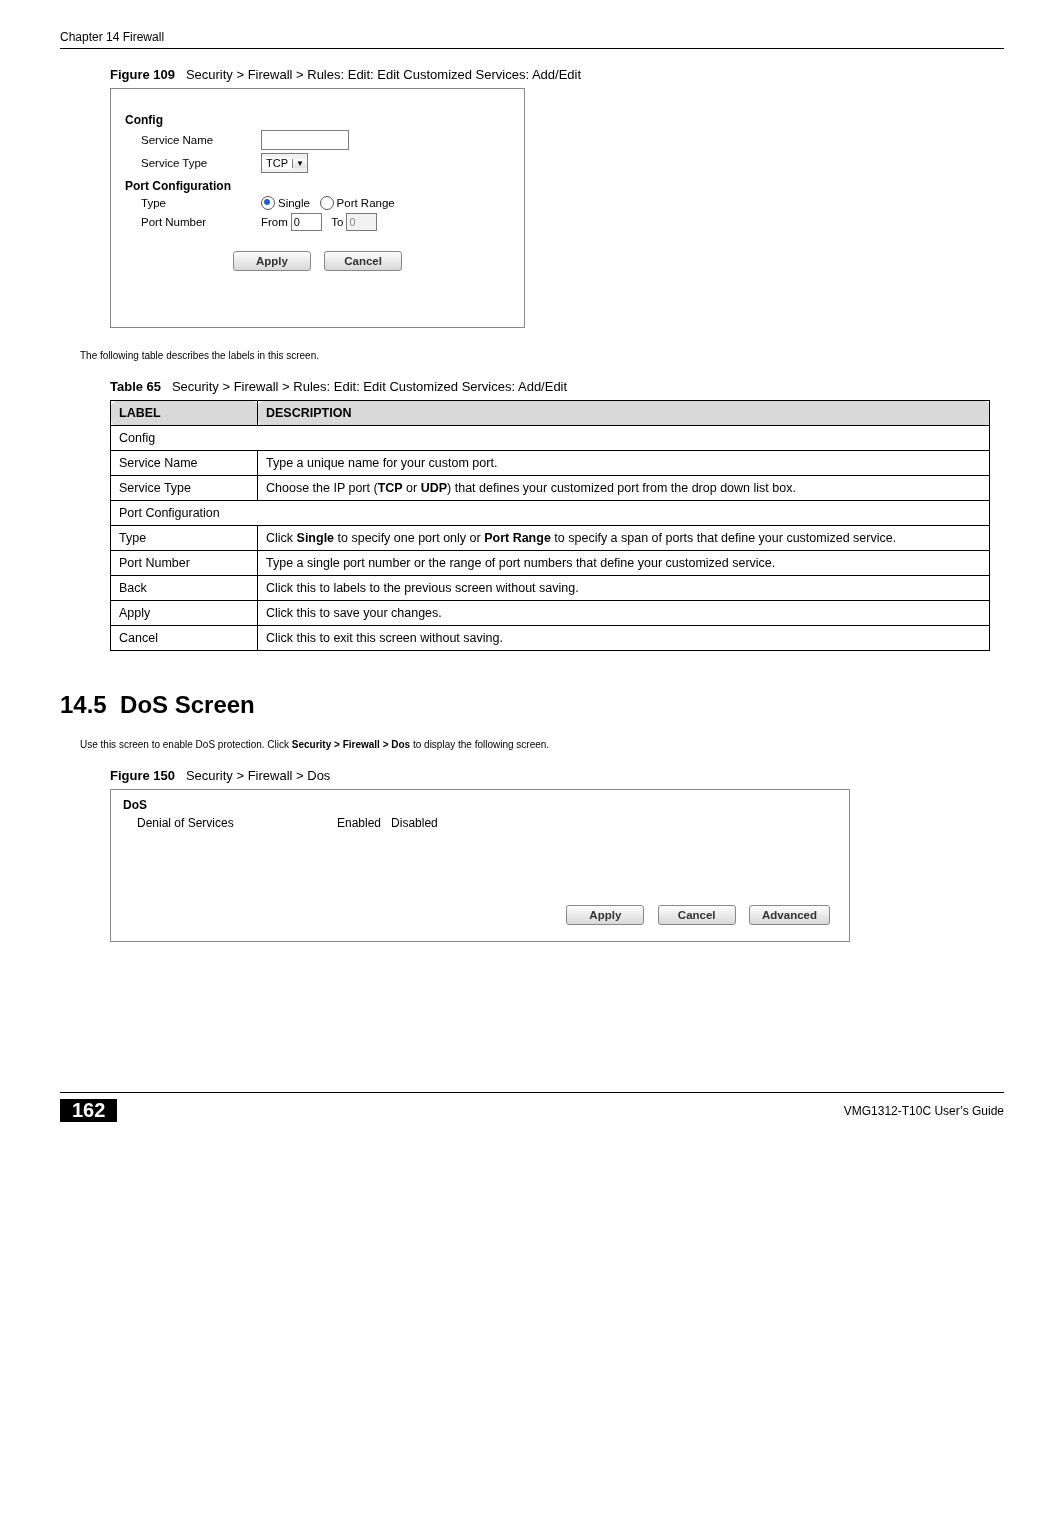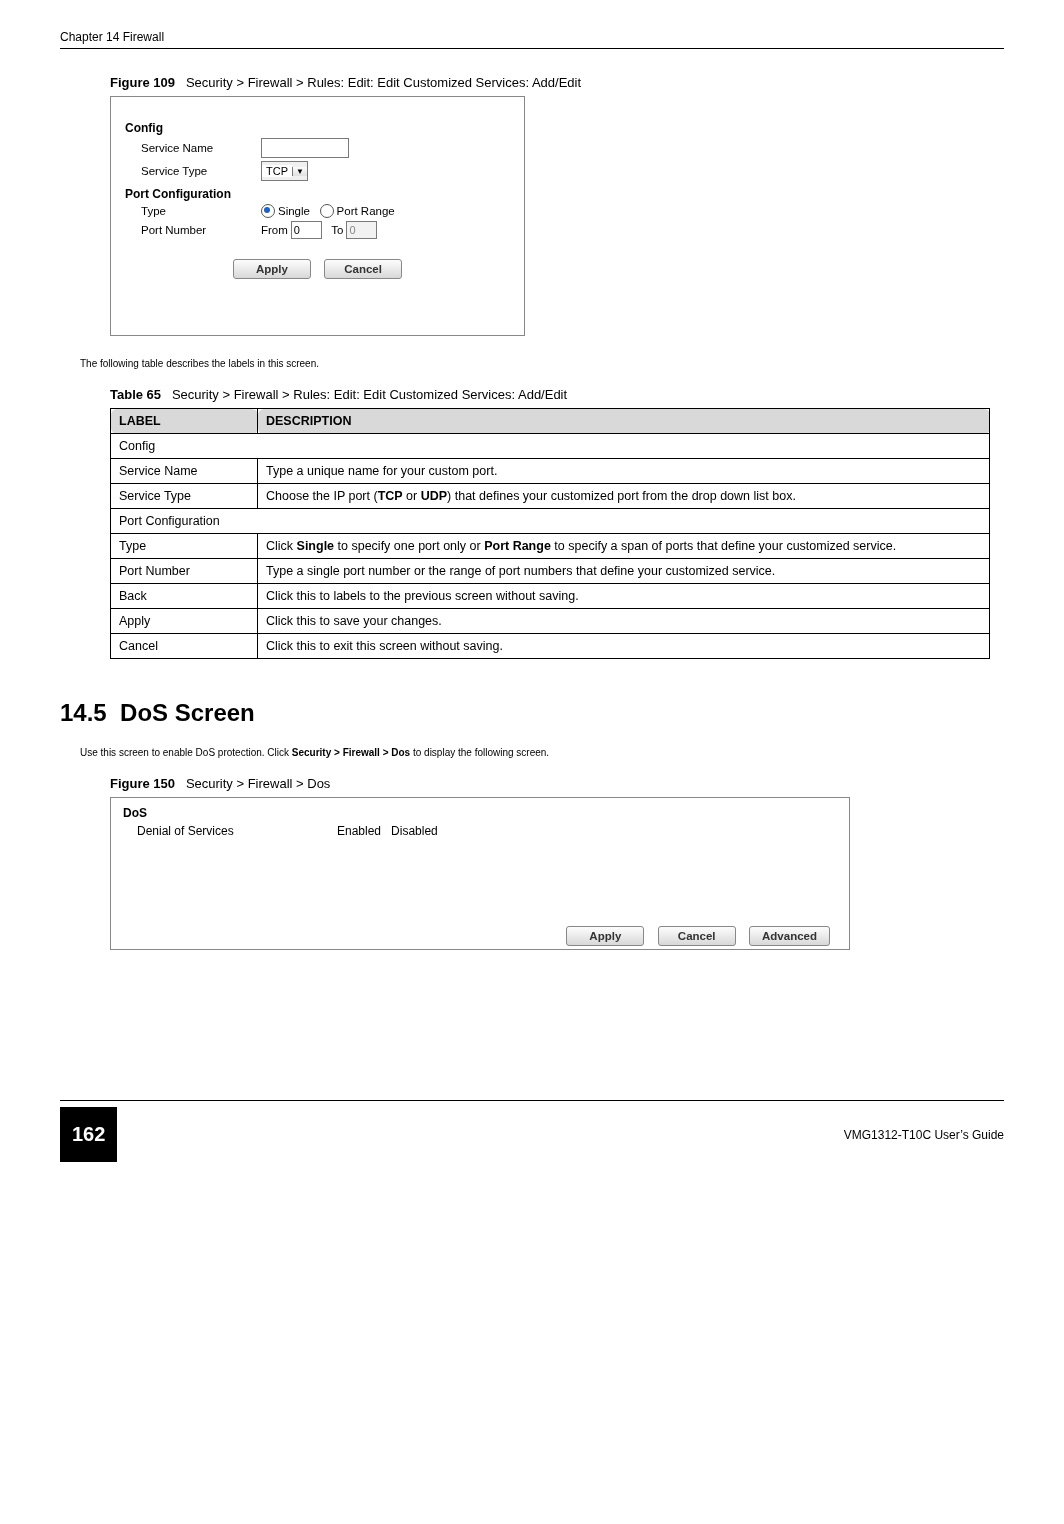--- a/index.html
+++ b/index.html
@@ -11,21 +11,21 @@
     background: #fff;
     width: 1064px;
   }
   .page {
     padding: 30px 60px 20px 60px;
     box-sizing: border-box;
   }
   .header-line {
     border-bottom: 1.5px solid #000;
     padding-bottom: 4px;
-    margin-bottom: 26px;
+    margin-bottom: 18px;
     font-size: 12px;
   }
   .caption {
     font-size: 13px;
     margin-bottom: 6px;
     margin-left: 50px;
   }
   .caption b {
     font-weight: bold;
     margin-top: 16px;
@@ -181,35 +181,35 @@
     display:flex;
     margin-top:4px;
   }
   .fig110 .dos-row .c1 {
     width: 200px;
     padding-left: 14px;
   }
   .fig110 .btn-strip {
     position:absolute;
     right: 14px;
-    bottom: 3px;
+    bottom: 16px;
   }
   .footer {
     border-top: 1.5px solid #000;
     margin-top: 150px;
     padding-top: 6px;
     display:flex;
     align-items:center;
   }
   .footer .pagebox {
     background:#000;
     color:#fff;
     font-weight:bold;
     font-size:20px;
-    padding: 16px 12px;
+    padding: 0 12px;
     margin-right: auto;
   }
   .footer .guide {
     font-size: 12px;
   }
 </style>
 </head>
 <body>
 <div class="page">
 

